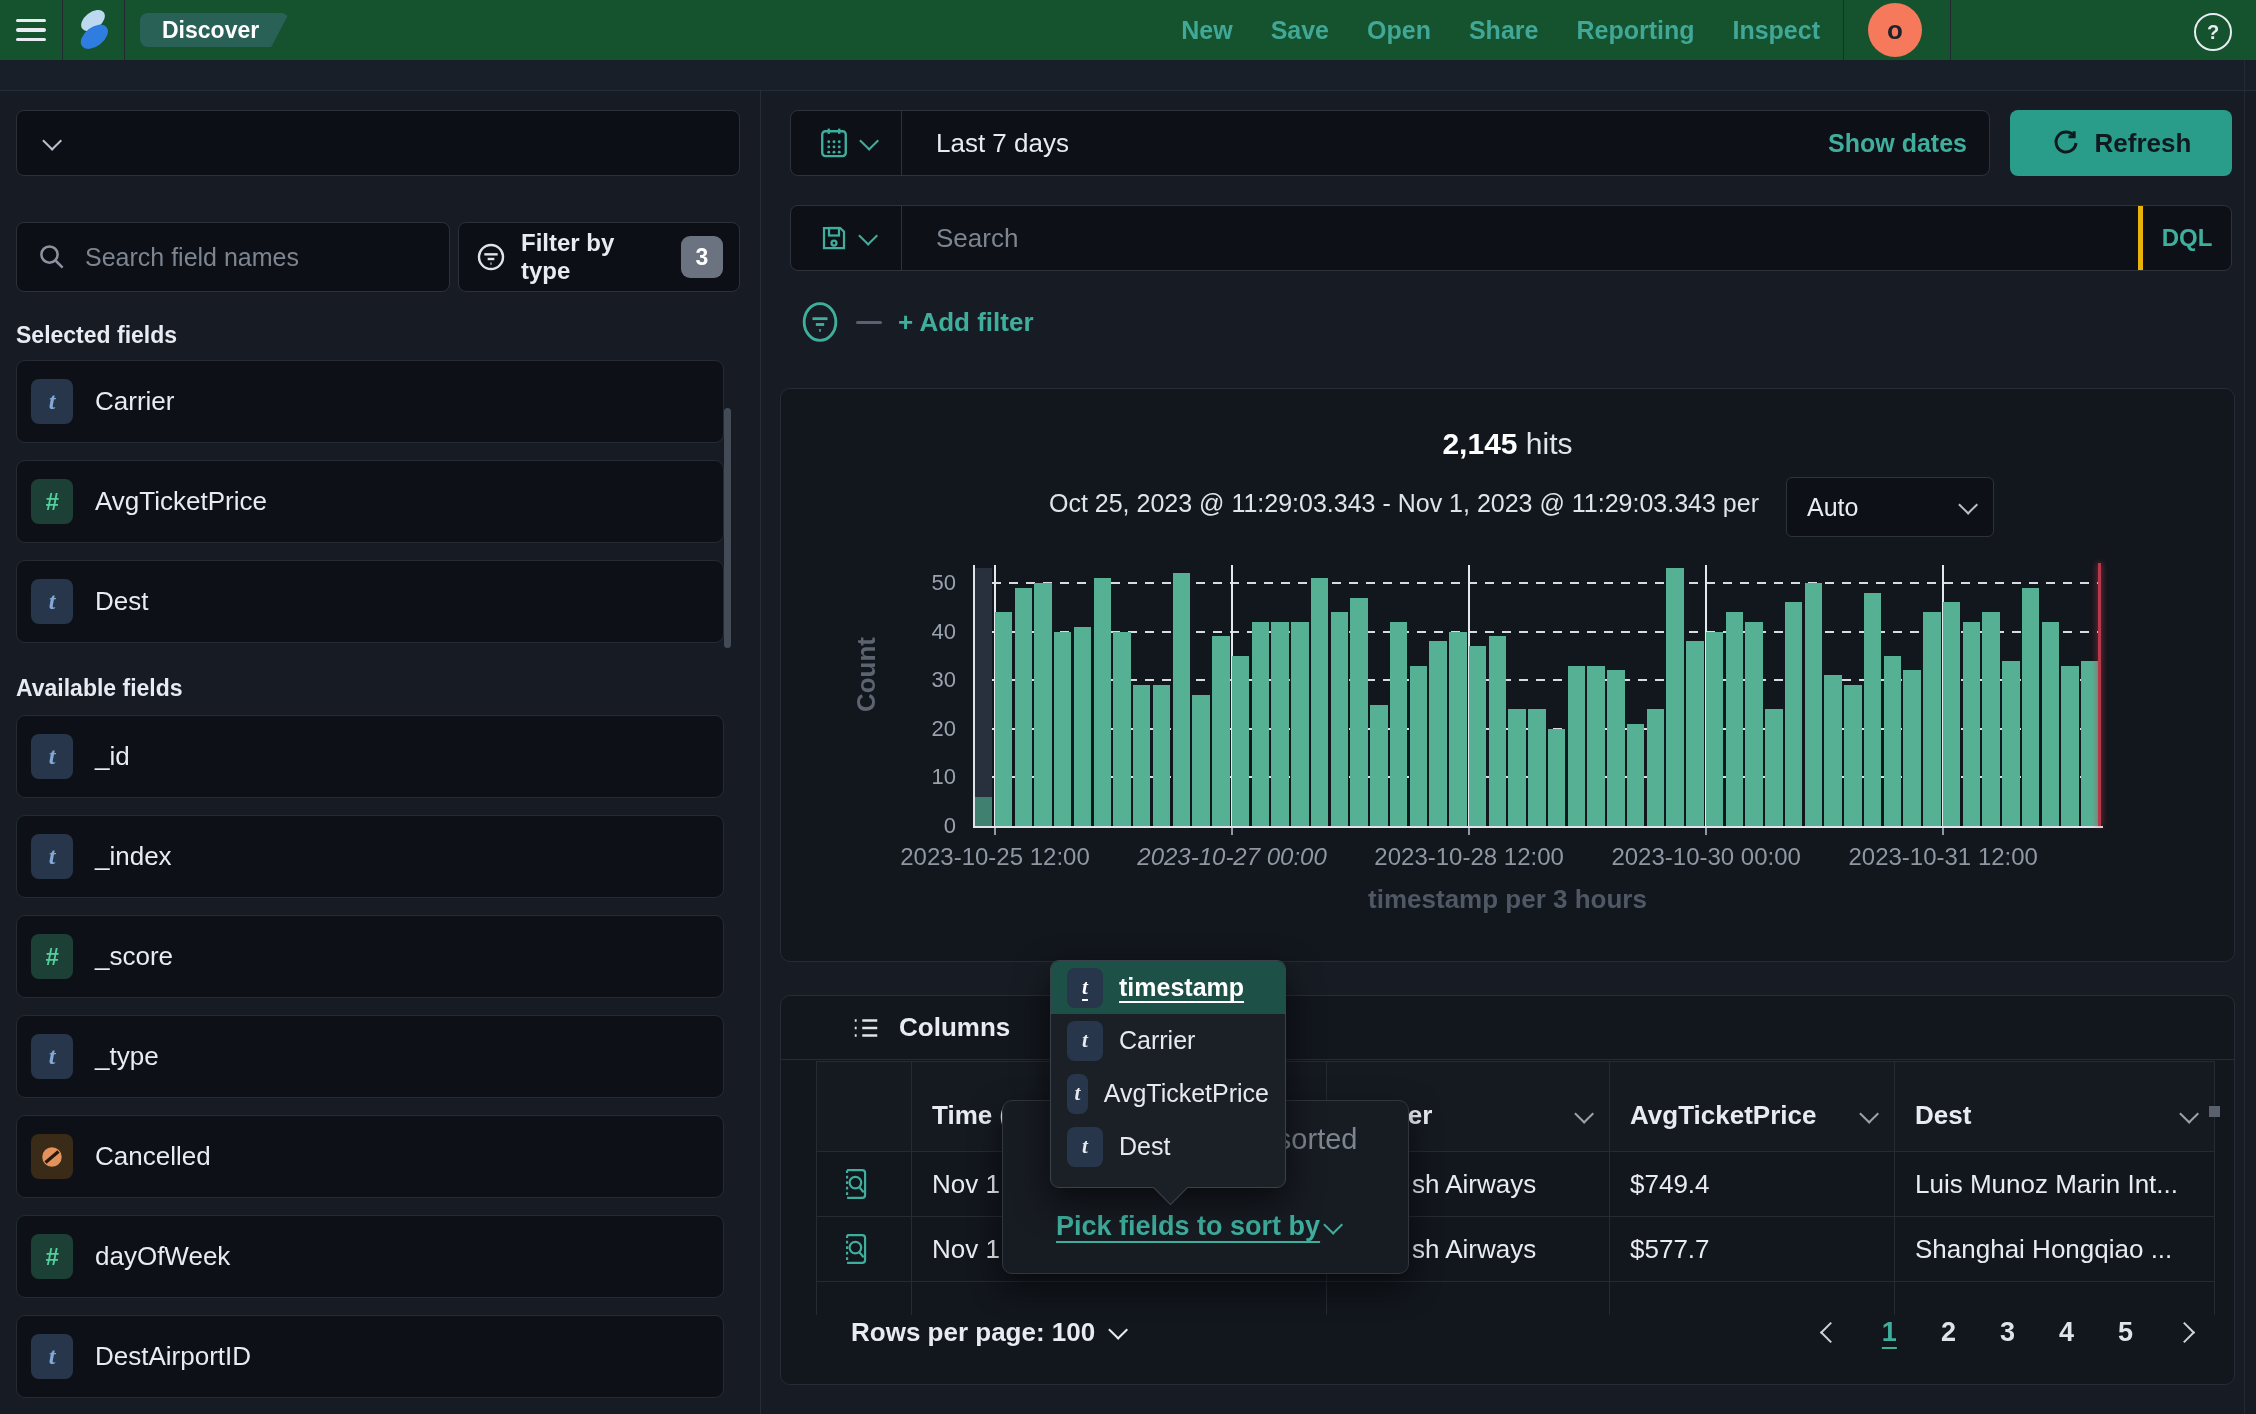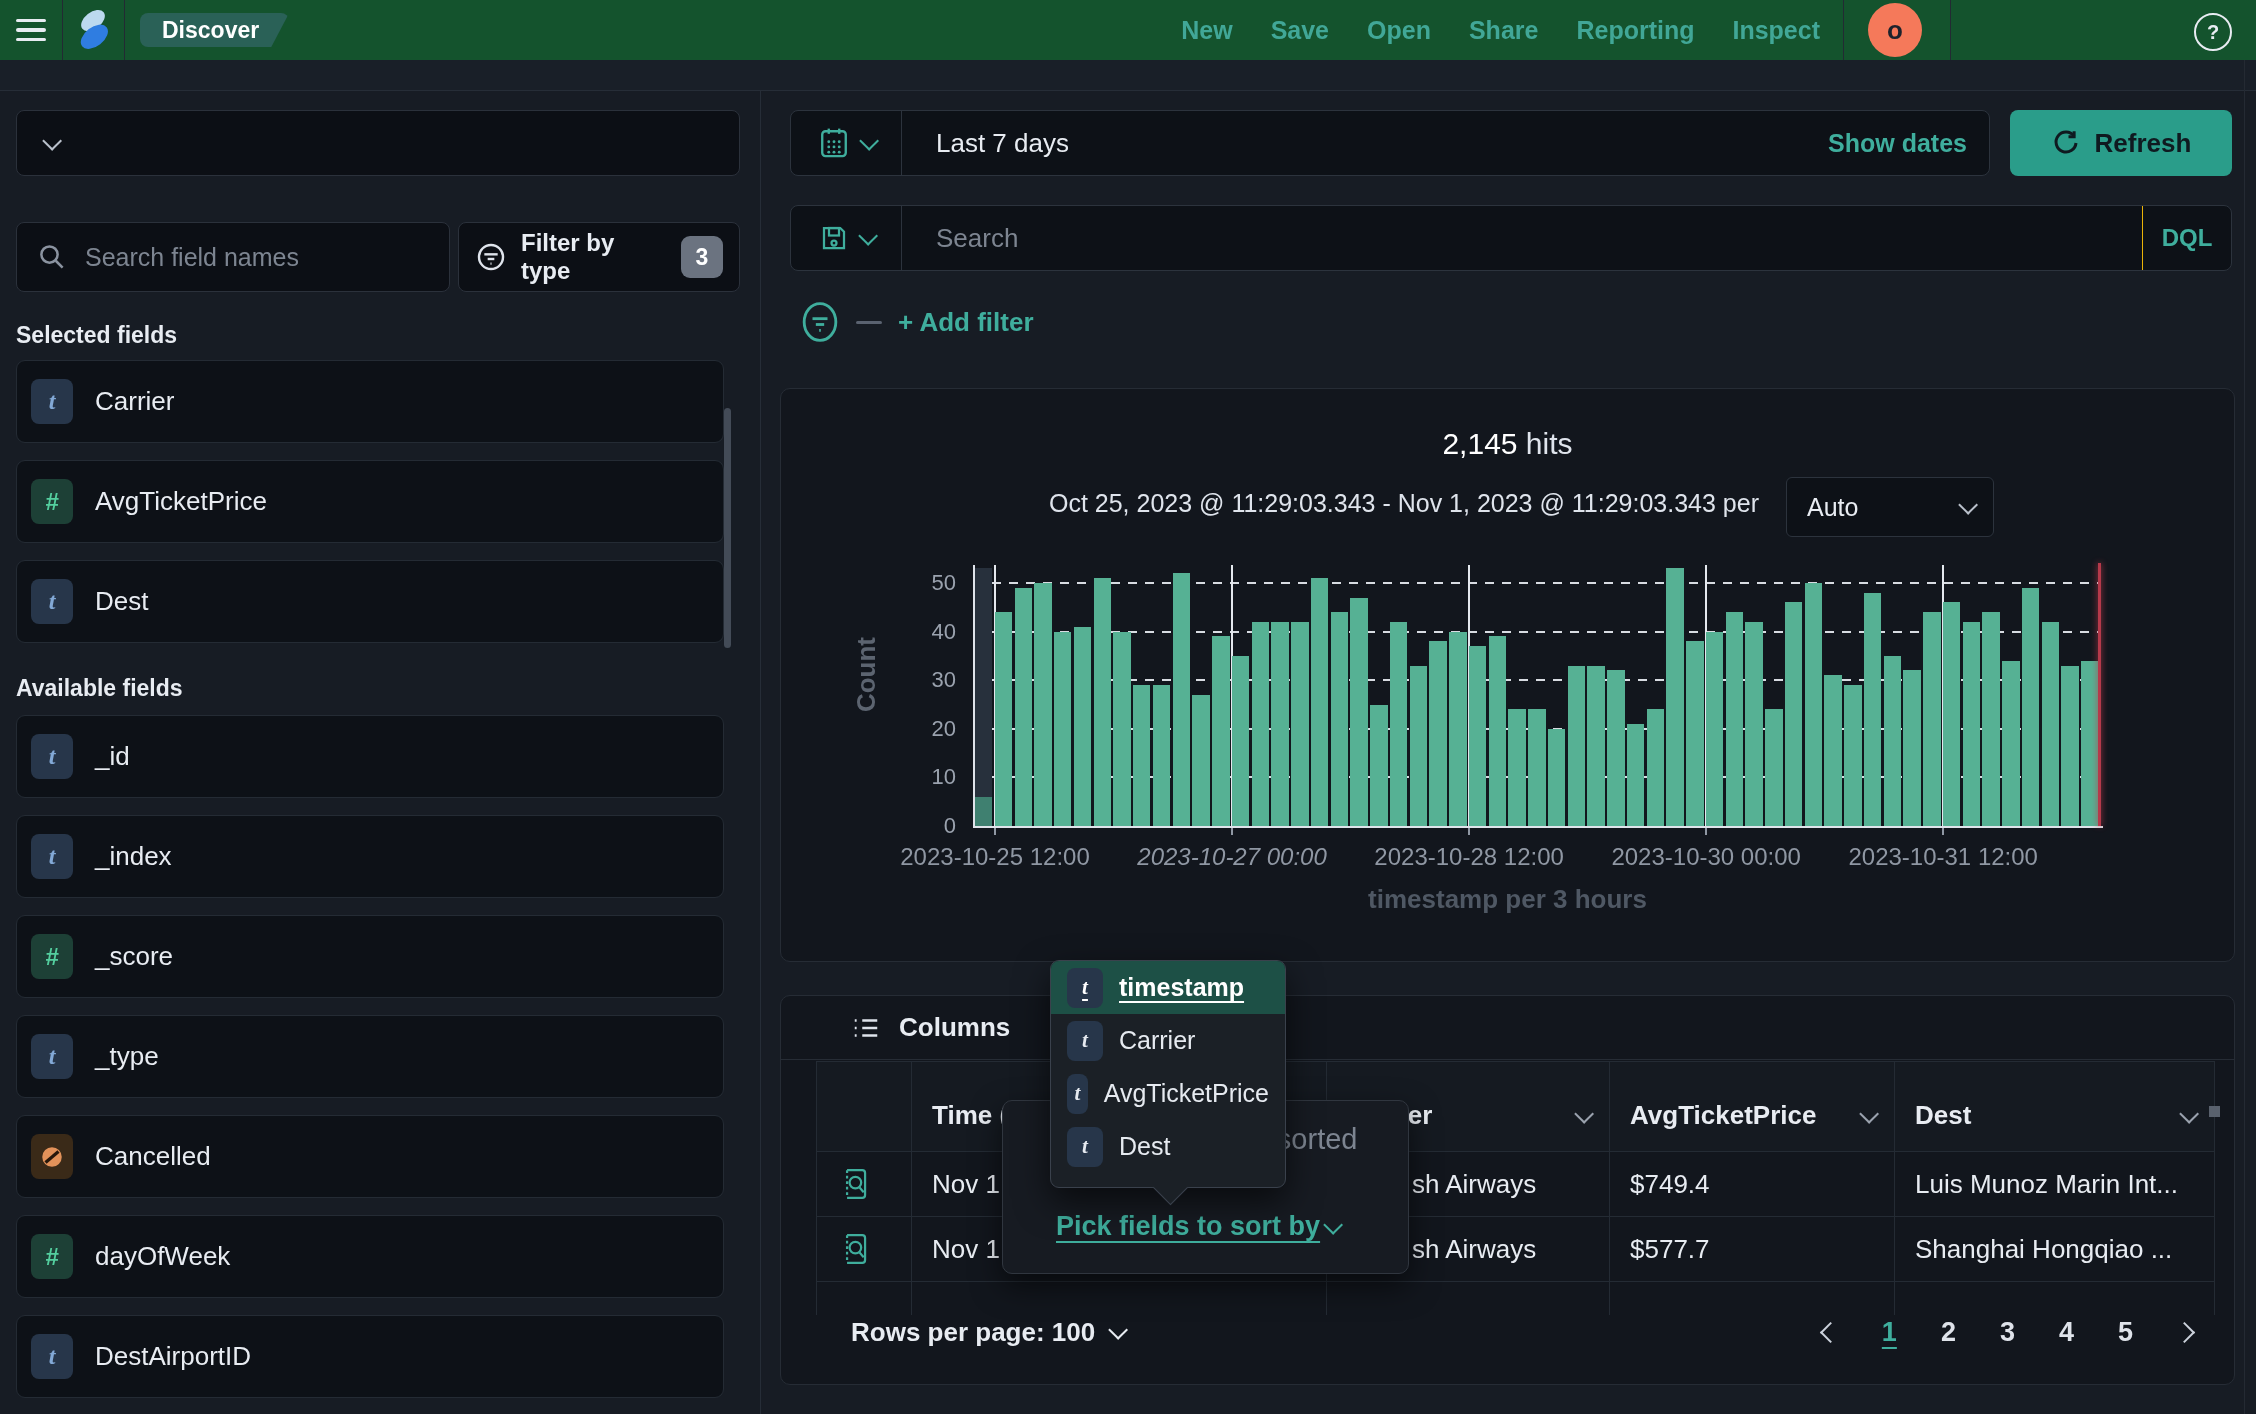--- a/index.html
+++ b/index.html
@@ -52,32 +52,32 @@
   .seg{width:110px;height:100%;border-right:1px solid #2c333d;display:flex;align-items:center;justify-content:center;gap:10px;cursor:pointer;}
   .seg .chev{border-color:#3fae9d;}
   .datebar .txt{padding-left:34px;font-size:26px;color:#e8ecf2;}
   .showdates{margin-left:auto;padding-right:22px;color:#3fae9d;font-size:25px;font-weight:600;cursor:pointer;}
   .refresh{position:absolute;left:2010px;top:110px;width:222px;height:66px;background:#2a9d8a;border-radius:8px;
     display:flex;align-items:center;justify-content:center;gap:14px;color:#0f1a20;font-size:26px;font-weight:700;cursor:pointer;}
   .searchbar{position:absolute;left:790px;top:205px;width:1442px;height:66px;background:#0d1117;border:1px solid #2c333d;
     border-radius:8px;display:flex;align-items:center;box-sizing:border-box;}
   .searchbar input{flex:1;background:transparent;border:0;outline:0;color:#e8ecf2;font-size:26px;padding-left:34px;font-family:inherit;}
   .searchbar input::placeholder{color:#7d8591;}
-  .dql{width:88px;height:100%;border-left:1px solid #eab308;display:flex;align-items:center;justify-content:center;
+  .dql{width:88px;height:100%;border-left:5px solid #eab308;display:flex;align-items:center;justify-content:center;
     color:#3fae9d;font-size:24px;font-weight:700;cursor:pointer;}
   .addfilter{position:absolute;left:800px;top:300px;display:flex;align-items:center;gap:16px;}
   .dash{width:26px;height:3px;background:#5a6270;border-radius:2px;}
   .addfilter b{color:#3fae9d;font-size:26px;font-weight:700;cursor:pointer;}
   
   .panel{position:absolute;background:#12161d;border:1px solid #262c35;border-radius:10px;box-sizing:border-box;}
   #chartpanel{left:780px;top:388px;width:1455px;height:574px;}
   #tablepanel{left:780px;top:995px;width:1455px;height:390px;}
   
   .hits{position:absolute;left:0;top:38px;width:100%;text-align:center;font-size:30px;color:#dfe4ec;}
-  .hits b{color:#fff;font-weight:400;}
+  .hits b{color:#fff;font-weight:700;}
   .range{position:absolute;right:475px;top:100px;font-size:25px;color:#dfe4ec;white-space:nowrap;}
   .intervalsel{position:absolute;left:1005px;top:88px;width:208px;height:60px;border:1px solid #2c333d;border-radius:6px;
     background:#0d1117;display:flex;align-items:center;padding:0 20px;box-sizing:border-box;font-size:25px;cursor:pointer;}
   .intervalsel .chev{margin-left:auto;}
   .ylab{position:absolute;left:48px;top:270px;color:#5c6470;font-size:26px;font-weight:700;transform:rotate(-90deg);}
   .ytick{position:absolute;width:70px;text-align:right;font-size:22px;color:#9aa2ae;}
   .plot{position:absolute;left:194px;top:172px;width:1126px;height:265px;}
   .axisv{position:absolute;left:-2px;top:4px;width:2px;height:263px;background:#dfe3ea;}
   .axish{position:absolute;left:-2px;top:265px;width:1130px;height:2px;background:#dfe3ea;}
   .hgrid{position:absolute;left:0;width:1126px;height:2px;opacity:.92;

